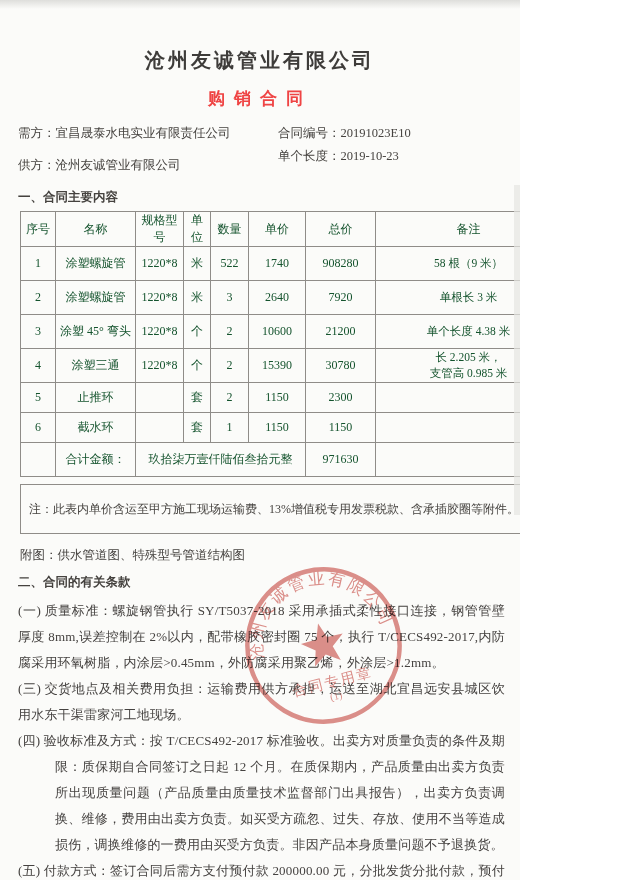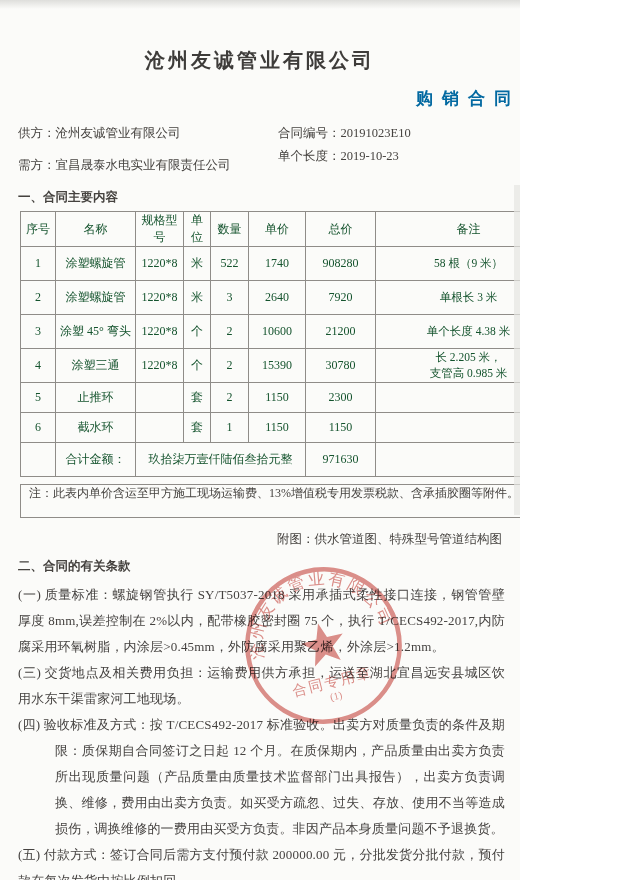--- a/index.html
+++ b/index.html
@@ -8,43 +8,43 @@
     background:#fbfbf9; color:#45423f;
     font-family:"Liberation Serif","DejaVu Serif",serif;
   }
   .scan-top { position:absolute; top:0; left:0; width:640px; height:9px;
     background:linear-gradient(#d9d9d6, rgba(255,255,255,0)); opacity:.85; }
   .scan-right { position:absolute; top:185px; right:0; width:6px; height:330px;
     background:#e6e6e2; opacity:.7; }
 
   .company { margin:47px 0 0; text-align:center; font-size:20px; font-weight:600;
     letter-spacing:3px; color:#3e3c3a; }
-  .doctitle { margin:13px 0 0; text-align:right; font-size:17px; font-weight:600;
-    letter-spacing:9px; color:#0369a1; }
+  .doctitle { margin:13px 0 0; text-align:center; font-size:17px; font-weight:600;
+    letter-spacing:9px; color:#ef4444; }
 
   .inforow { display:flex; justify-content:space-between; padding:15px 14px 0 18px;
     font-size:12.5px; }
   .info-left .infoline { margin-bottom:15px; }
   .info-right { width:228px;margin-left:20px; }
   .info-right .infoline { margin-bottom:6px; }
 
   .sec1-heading { padding:0 18px; font-size:12.5px; font-weight:600; }
 
   table.items { border-collapse:collapse; table-layout:fixed; width:541px;
     margin:5px 0 0 20px; font-size:12px; color:#14532d; }
   table.items th, table.items td { border:1px solid #8f8c88; text-align:center;
     padding:0 2px; font-weight:normal; overflow:hidden; }
   table.items th { height:33px; }
   tr.r-std td { height:33px; }
   tr.r-sm  td { height:29px; }
   td.remark { white-space:pre-line; font-size:11.5px; line-height:1.35; }
 
   .notebox { margin:7px 0 0 20px; width:523px; border:1px solid #8f8c88;
-    padding:0 8px 15px 8px; font-size:12px; }
-  .attachment { padding:13px 18px 0 20px; font-size:12.5px;text-align:right; }
+    padding:16px 8px 15px 8px; font-size:12px; }
+  .attachment { padding:13px 18px 0 20px; font-size:12.5px; }
   .sec2-heading { padding:10px 18px 0 18px; font-size:12.5px; font-weight:600; }
 
   .clauses { padding:7px 15px 0 18px; }
   .clause { margin:0; font-size:13px; line-height:26px; text-align:justify;
     letter-spacing:.2px; color:#454240; }
   .clause.hang { padding-left:37px; text-indent:-37px; }
 
   .stamp { position:absolute; mix-blend-mode:multiply; }
   .stamp-ring { fill:none; stroke:#c8453e; stroke-width:4.5; }
   .stamp-ringtext { font-size:16px; letter-spacing:2.5px; fill:#c8453e;
@@ -67,24 +67,24 @@
 <div class="page">
   <div class="scan-top"></div>
   <div class="scan-right"></div>
 
   <h1 class="company">沧州友诚管业有限公司</h1>
   <h2 class="doctitle">购销合同</h2>
 
   <div class="inforow">
     <div class="info-left">
       <div class="infoline">
+        <span>需方：</span><span>宜昌晟泰水电实业有限责任公司</span>
+      </div>
+      <div class="infoline">
         <span>供方：</span><span>沧州友诚管业有限公司</span>
-      </div>
-      <div class="infoline">
-        <span>需方：</span><span>宜昌晟泰水电实业有限责任公司</span>
       </div>
     </div>
     <div class="info-right">
       <div class="infoline">
         <span>合同编号：</span><span>20191023E10</span>
       </div>
       <div class="infoline">
         <span>单个长度：</span><span>2019-10-23</span>
       </div>
     </div>

